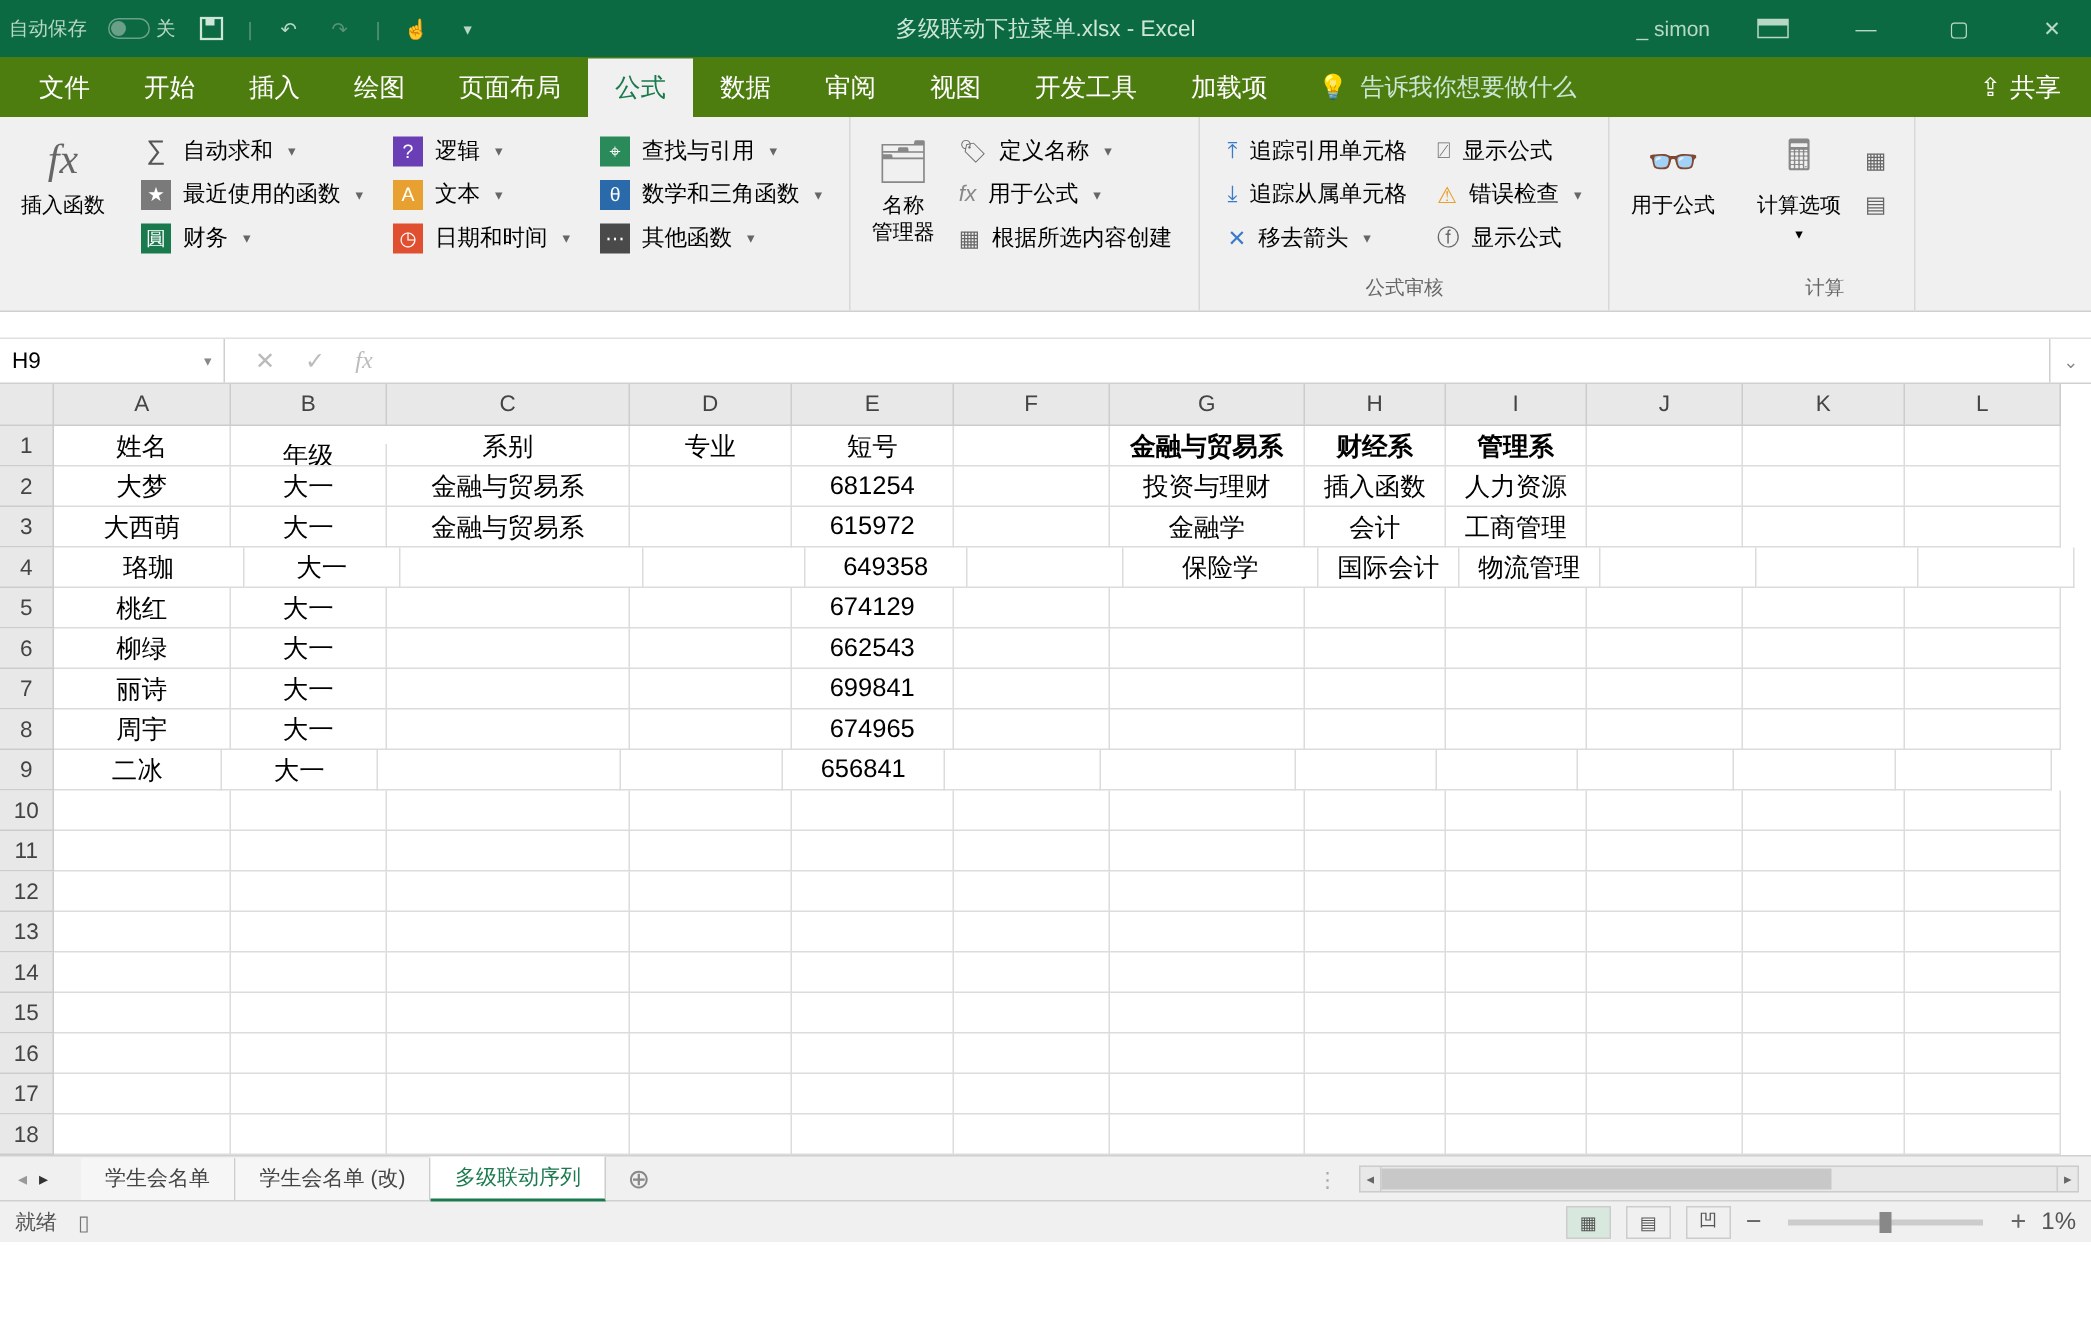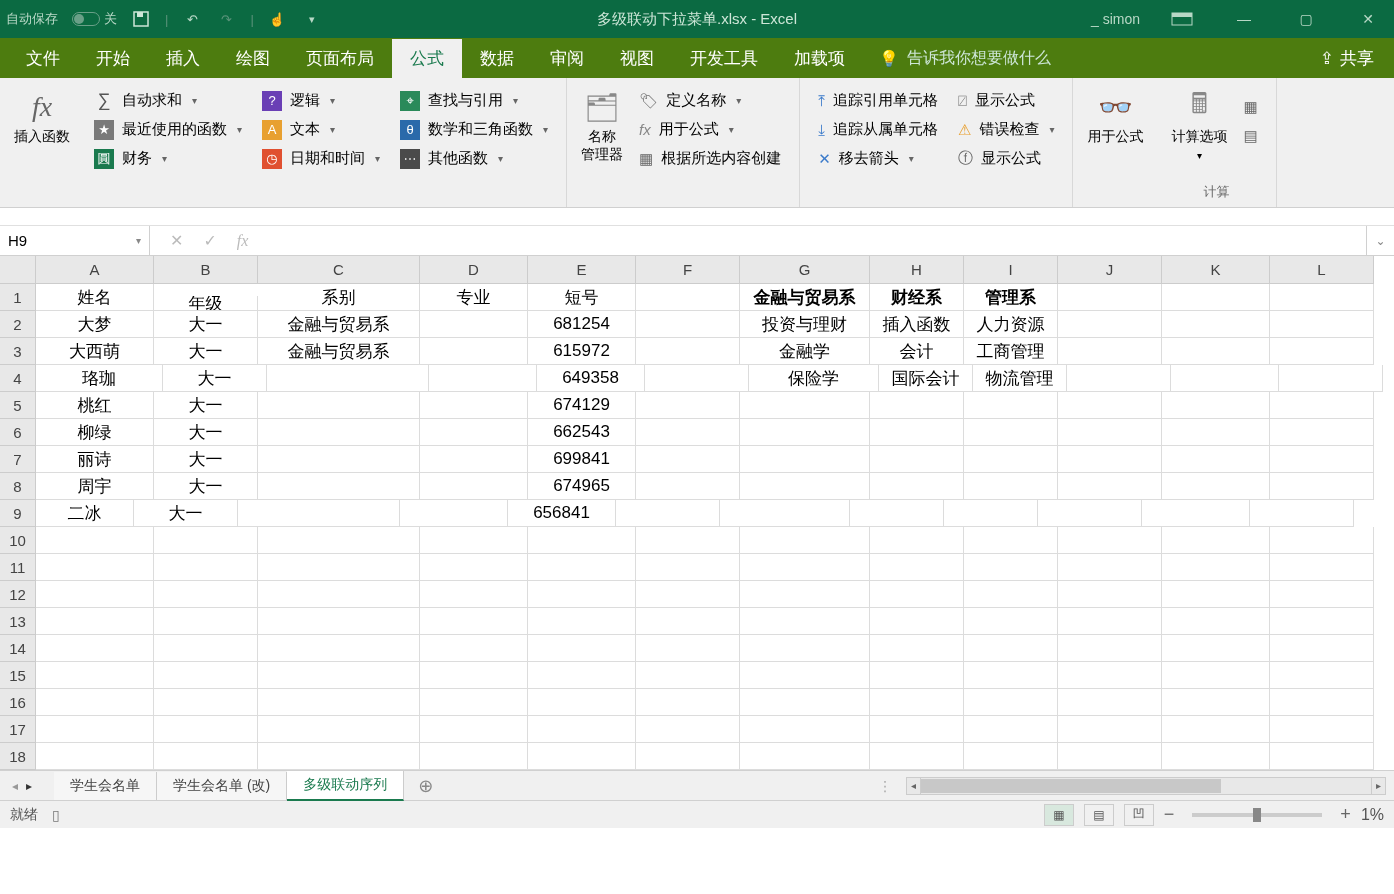--- a/index.html
+++ b/index.html
@@ -259,20 +259,21 @@
             <span style="color:#e8a030;">⚠</span>
             <span>错误检查</span>
             <span class="dd">▾</span>
           </div>
         <div class="ritem">
             <span style="color:#666;">ⓕ</span>
             <span>显示公式</span>
           </div>
       </div>
     </div>
+    <div class="rlbl">公式审核</div>
   </div>
 
   <div class="rgroup" style="border-right:none;">
     <div class="rbig">
       <span class="bic" style="color:#3a7aca;">👓</span>
       <span>用于公式</span>
     </div>
   </div>
 
   <div class="rgroup">
@@ -457,21 +458,21 @@
           <div class="cell" style="width: 108px;">674965</div>
           <div class="cell" style="width: 104px;"></div>
           <div class="cell" style="width: 130px;"></div>
           <div class="cell" style="width: 94px;"></div>
           <div class="cell" style="width: 94px;"></div>
           <div class="cell" style="width: 104px;"></div>
           <div class="cell" style="width: 108px;"></div>
           <div class="cell" style="width: 104px;"></div>
         </div>
         <div class="row">
-          <div class="cell" style="width: 98px;">二冰</div>
+          <div class="cell" style="width: 112px;">二冰</div>
           <div class="cell" style="width: 104px;">大一</div>
           <div class="cell" style="width: 162px;"></div>
           <div class="cell" style="width: 108px;"></div>
           <div class="cell" style="width: 108px;">656841</div>
           <div class="cell" style="width: 104px;"></div>
           <div class="cell" style="width: 130px;"></div>
           <div class="cell" style="width: 94px;"></div>
           <div class="cell" style="width: 94px;"></div>
           <div class="cell" style="width: 104px;"></div>
           <div class="cell" style="width: 108px;"></div>

